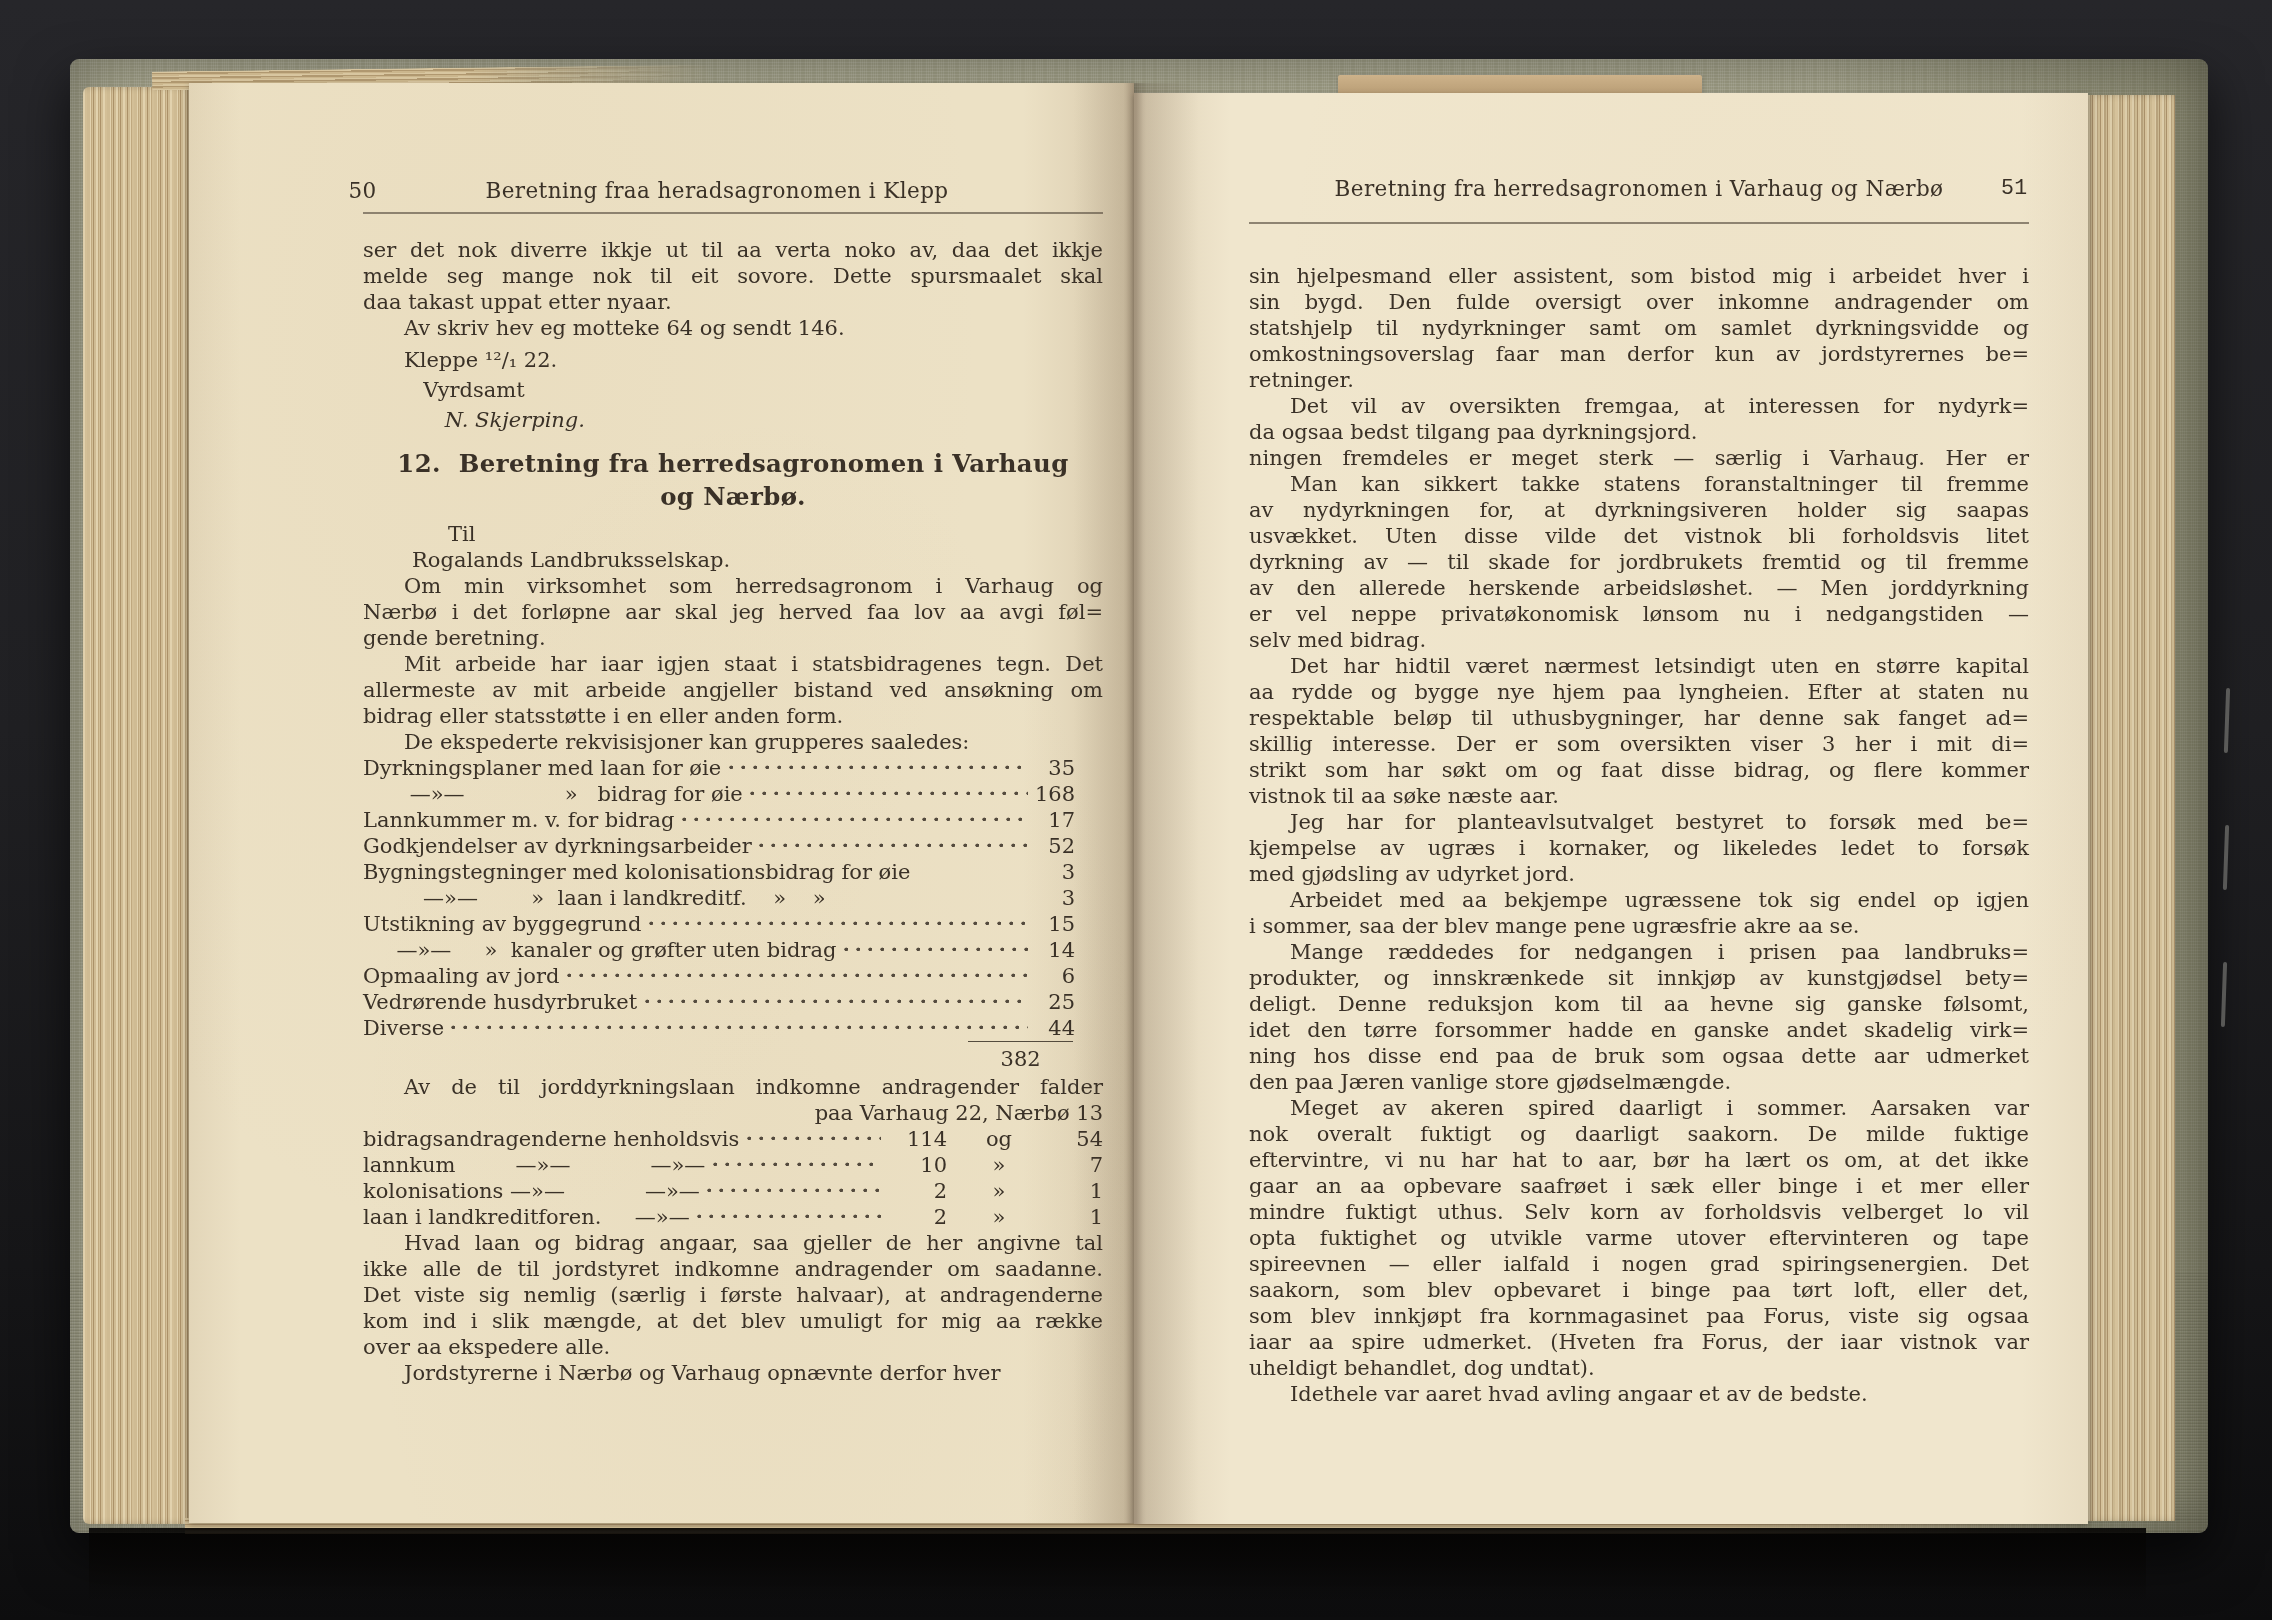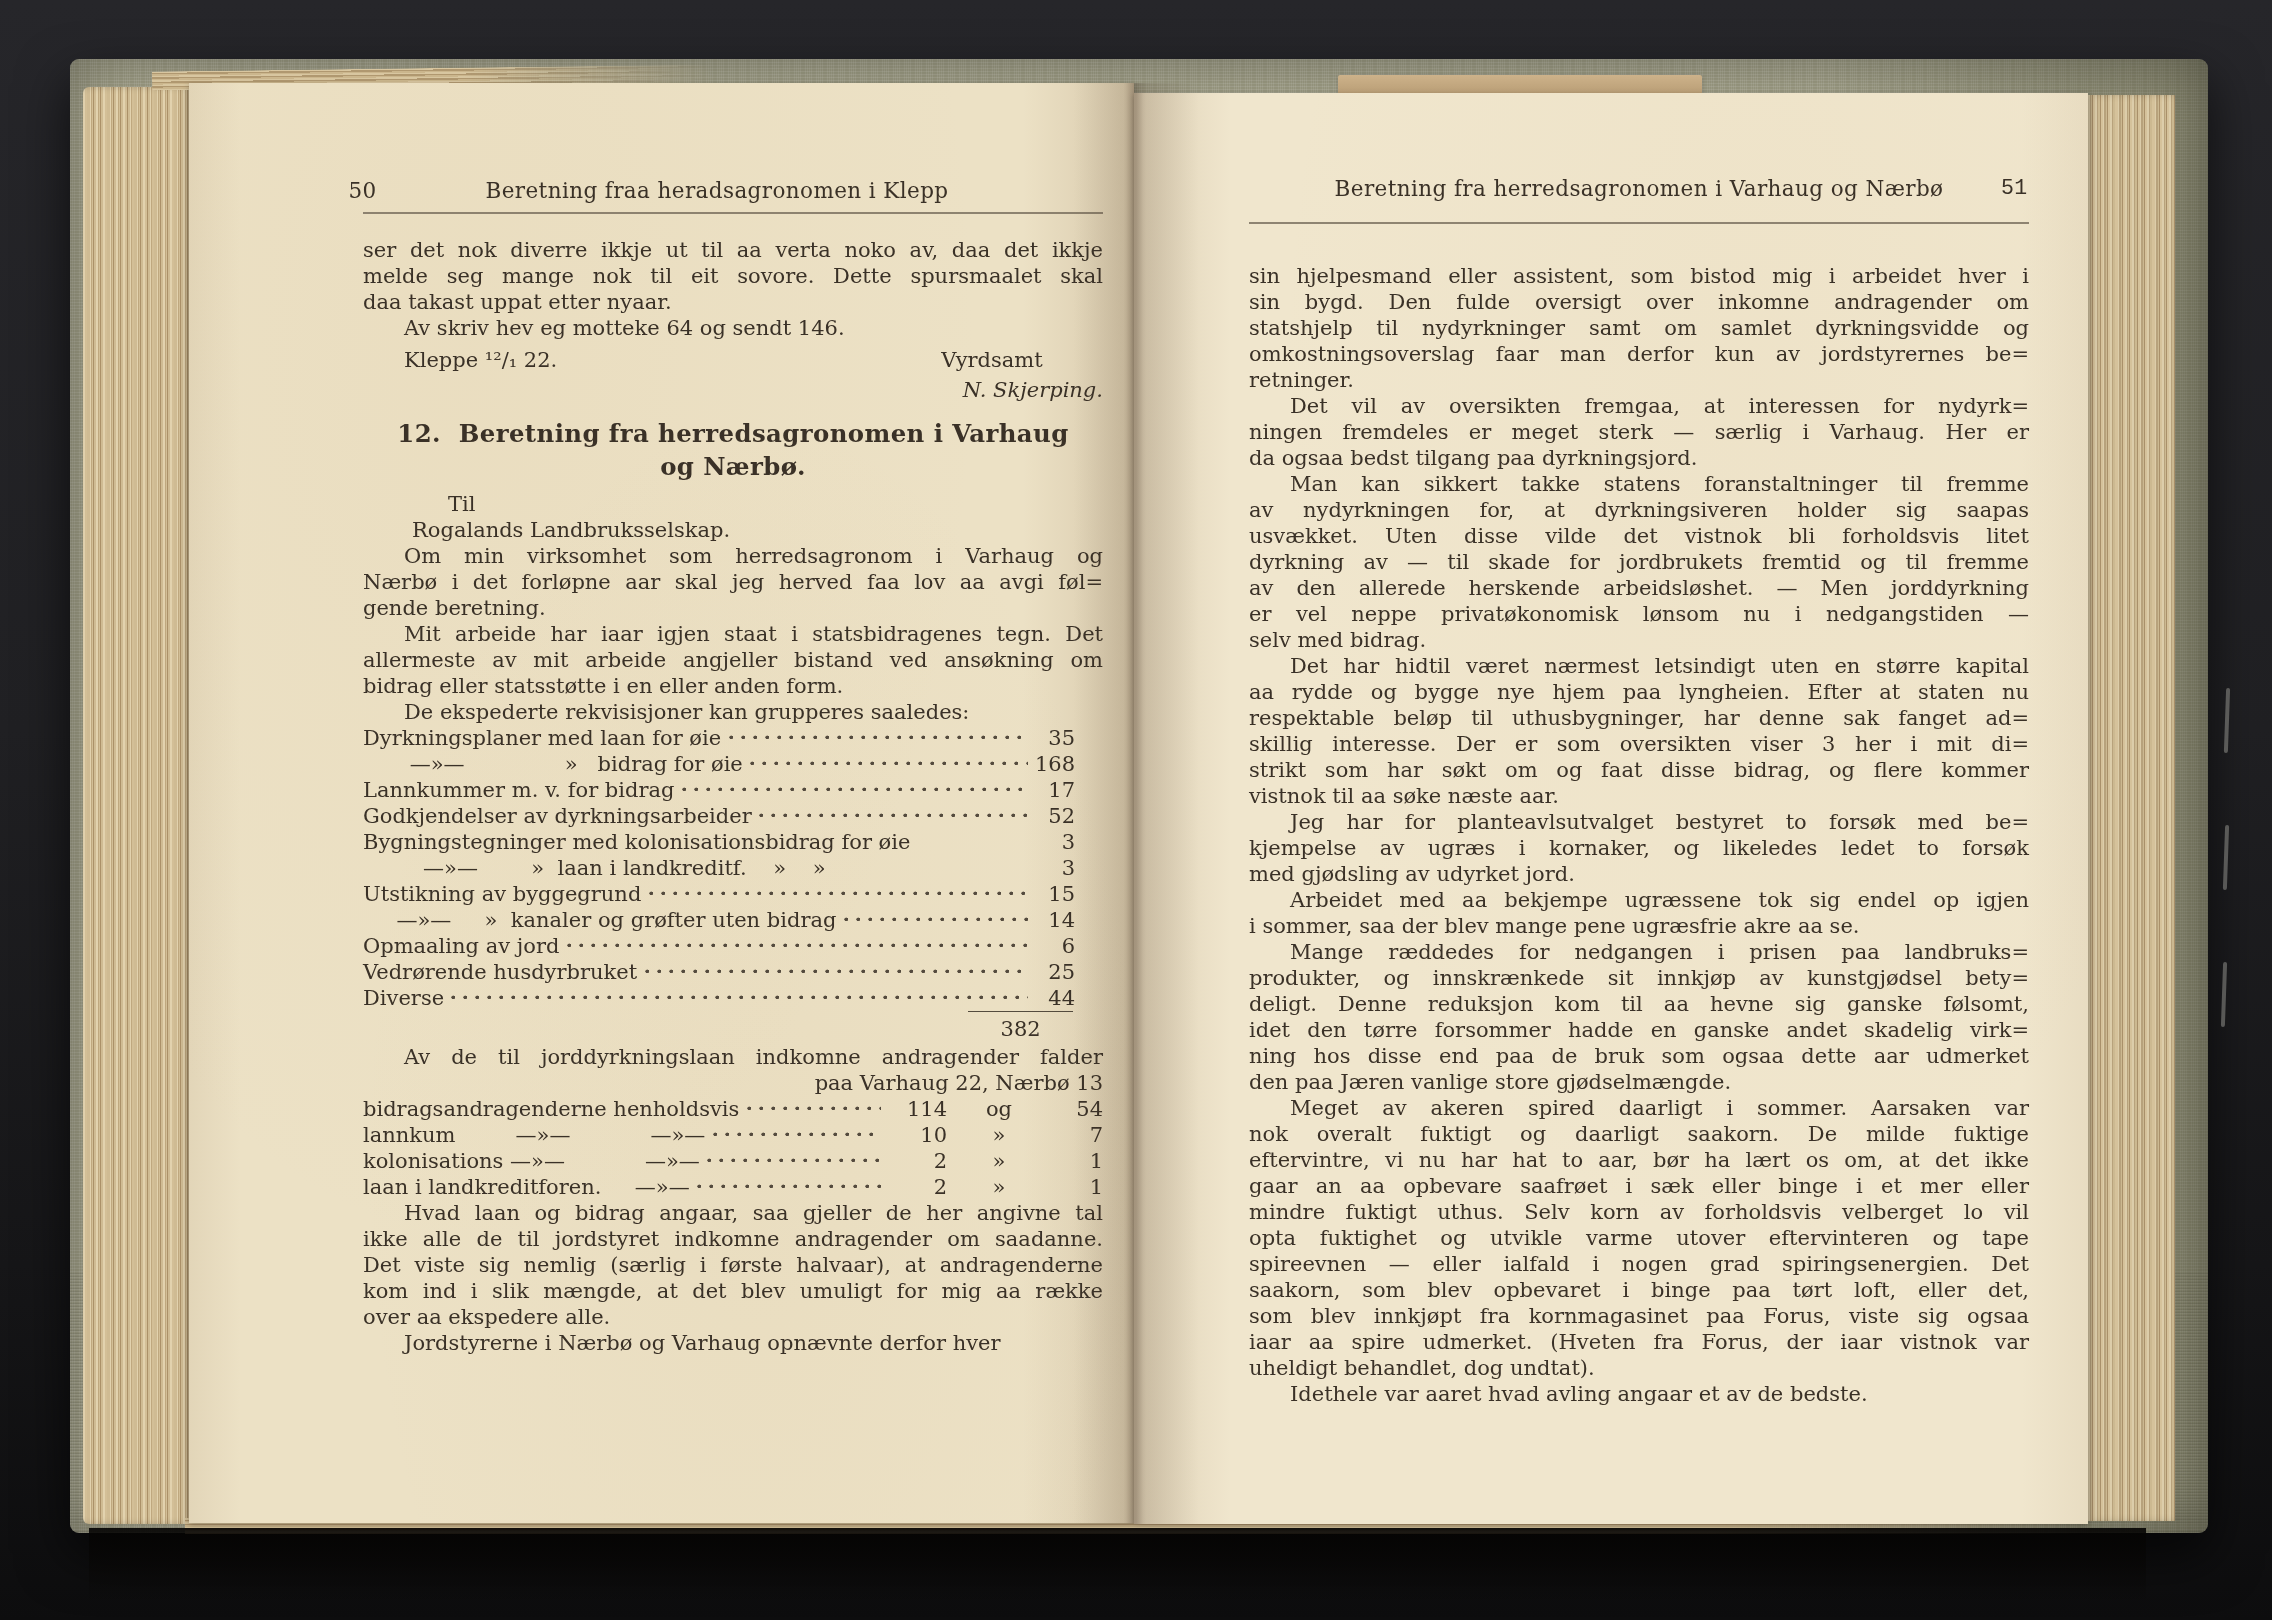--- a/index.html
+++ b/index.html
@@ -91,21 +91,21 @@
   .pbody{position:absolute;font-size:21px;}
   #left-page .pbody{left:174px;top:154px;width:740px;}
   #right-page .pbody{left:115px;top:170px;width:780px;}
   
   .line{line-height:26px;min-height:26px;}
   .jf{text-align:justify;text-align-last:justify;}
   .jl{text-align:left;text-align-last:left;}
   .rl{text-align:right;}
   .ind{text-indent:41px;}
   .heading{font-weight:bold;font-size:24.4px;line-height:33px;text-align:center;margin:12px 0 7.4px;letter-spacing:0.4px;}
-  .sig{display:flex;justify-content:space-between;margin:4.4px 0 3px;line-height:30px;}
+  .sig{display:flex;justify-content:flex-end;margin:4.4px 0 3px;line-height:30px;flex-direction:column;}
   .sig-left{padding-left:41px;}
   .sig-right{width:222px;}
   .sig-closing{text-align:center;}
   .sig-name{font-style:italic;text-align:right;}
   .trow{display:flex;align-items:baseline;line-height:26px;}
   .tlabel{white-space:pre;}
   .leader{flex:1;align-self:center;height:9px;margin:0 7.4px;
     background-image:radial-gradient(circle at 2.2px 4.4px, rgba(58,49,39,.85) 1.6px, rgba(0,0,0,0) 2.1px);
     background-size:12px 9px;background-repeat:repeat-x;background-position:left center;}
   .leader.blank{background:none;}
@@ -260,22 +260,22 @@
     <span class="pageno pn-right">51</span>
   </div>
   <div class="prule"></div>
   <div class="pbody">
       <div class="line jf">sin hjelpesmand eller assistent, som bistod mig i arbeidet hver i</div>
       <div class="line jf">sin bygd. Den fulde oversigt over inkomne andragender om</div>
       <div class="line jf">statshjelp til nydyrkninger samt om samlet dyrkningsvidde og</div>
       <div class="line jf">omkostningsoverslag faar man derfor kun av jordstyrernes be=</div>
       <div class="line jl">retninger.</div>
       <div class="line jf ind">Det vil av oversikten fremgaa, at interessen for nydyrk=</div>
+      <div class="line jl">da ogsaa bedst tilgang paa dyrkningsjord.</div>
       <div class="line jf">ningen fremdeles er meget sterk — særlig i Varhaug. Her er</div>
-      <div class="line jl">da ogsaa bedst tilgang paa dyrkningsjord.</div>
       <div class="line jf ind">Man kan sikkert takke statens foranstaltninger til fremme</div>
       <div class="line jf">av nydyrkningen for, at dyrkningsiveren holder sig saapas</div>
       <div class="line jf">usvækket. Uten disse vilde det vistnok bli forholdsvis litet</div>
       <div class="line jf">dyrkning av — til skade for jordbrukets fremtid og til fremme</div>
       <div class="line jf">av den allerede herskende arbeidsløshet. — Men jorddyrkning</div>
       <div class="line jf">er vel neppe privatøkonomisk lønsom nu i nedgangstiden —</div>
       <div class="line jl">selv med bidrag.</div>
       <div class="line jf ind">Det har hidtil været nærmest letsindigt uten en større kapital</div>
       <div class="line jf">aa rydde og bygge nye hjem paa lyngheien. Efter at staten nu</div>
       <div class="line jf">respektable beløp til uthusbygninger, har denne sak fanget ad=</div>

